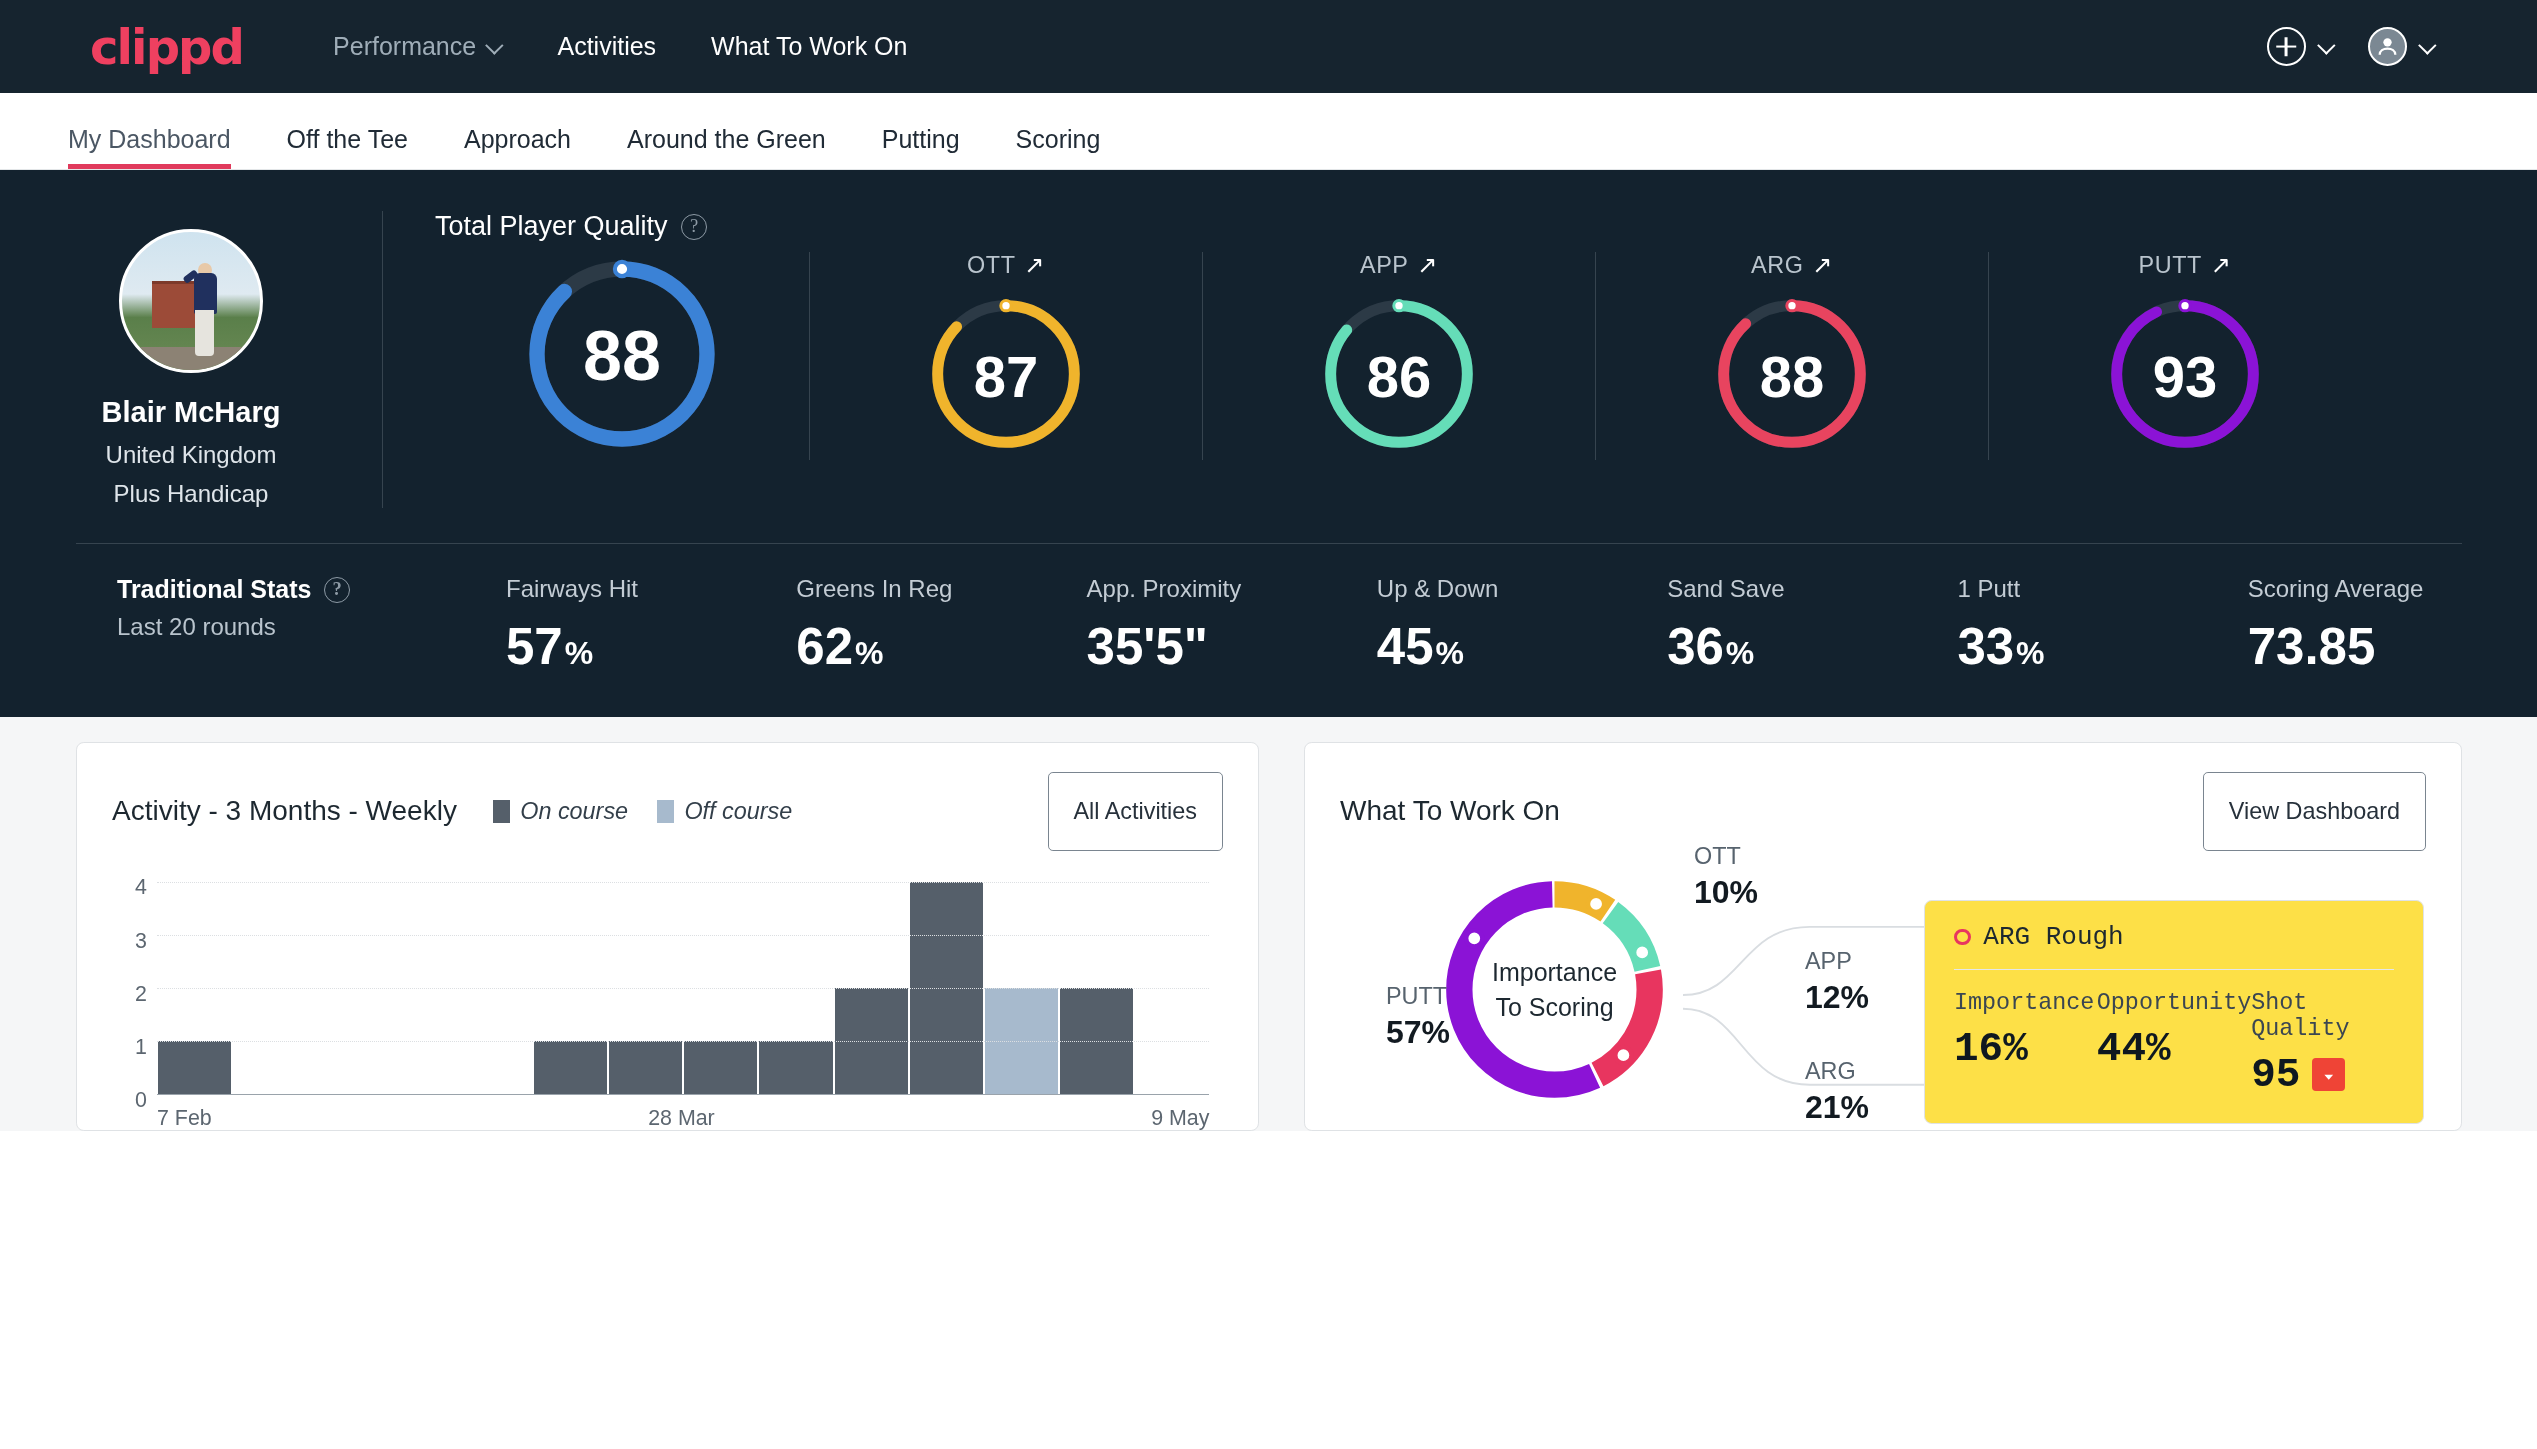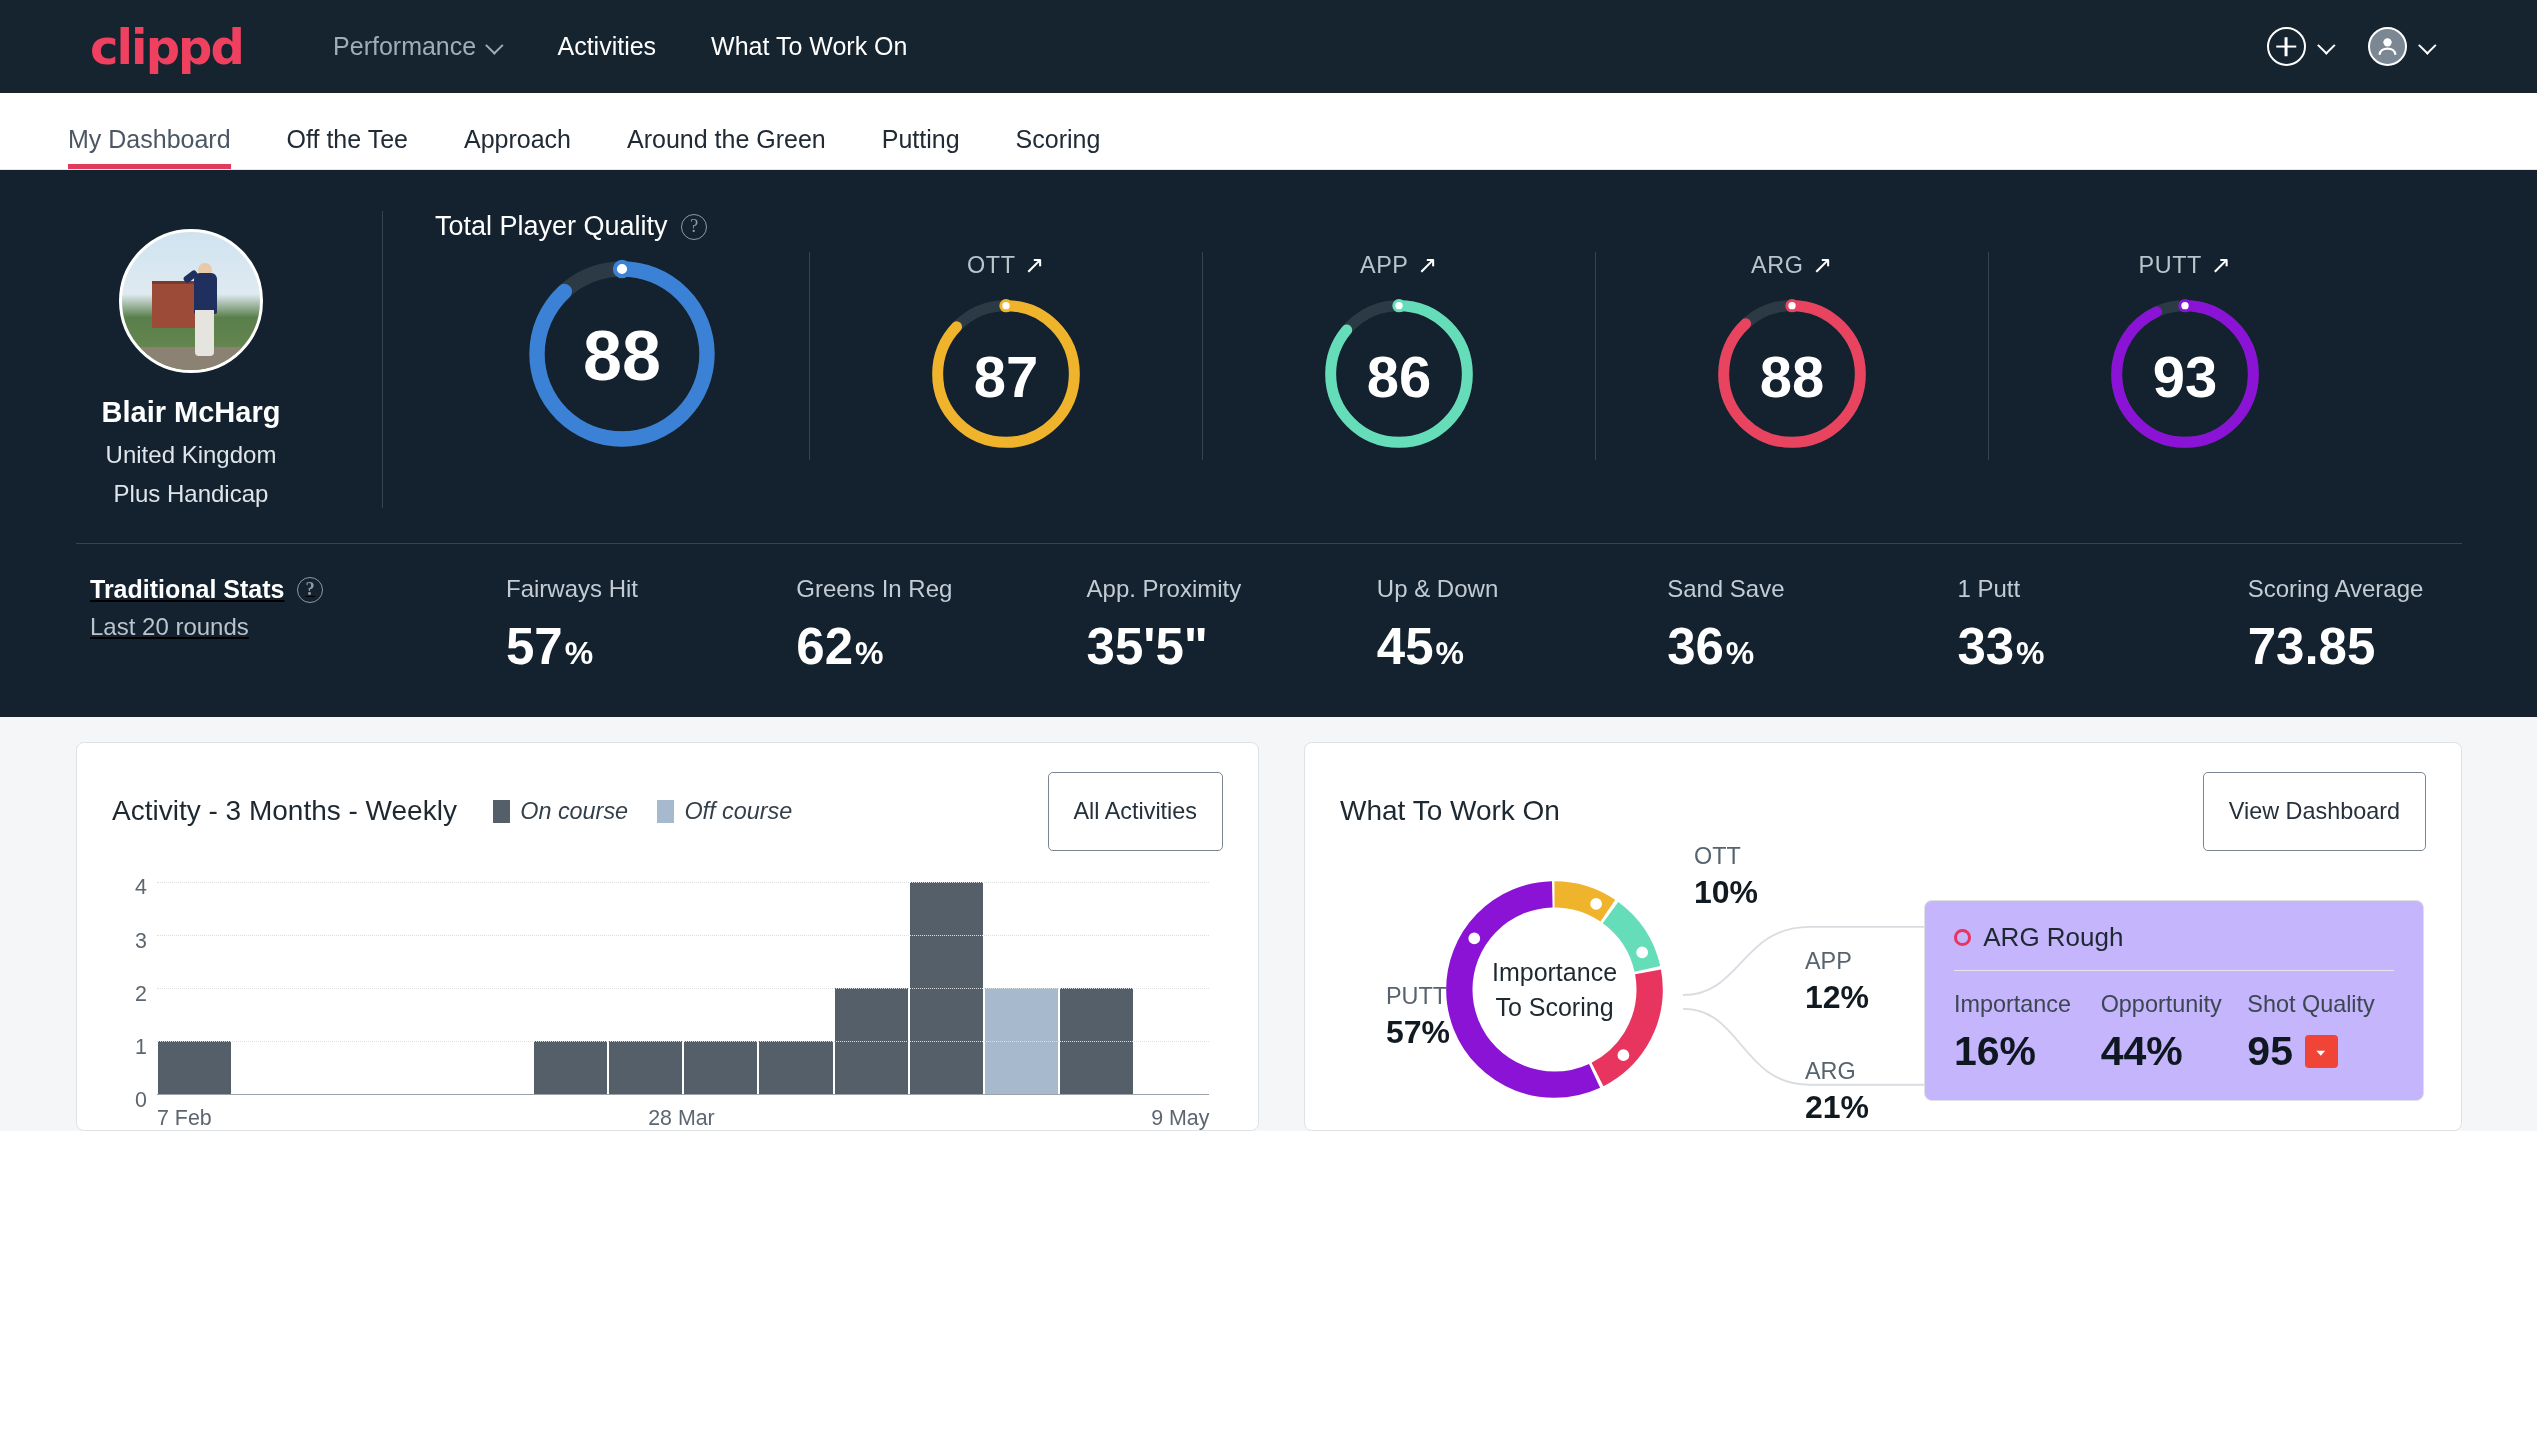--- a/index.html
+++ b/index.html
@@ -123,21 +123,21 @@
   .ring-wrap { position: relative; }
   .ring-num {
     position: absolute; inset: 0; display: flex; align-items: center;
     justify-content: center; color: #ffffff; font-weight: bold; text-align: right;
   }
   .ring-wrap.main .ring-num { font-size: 70px; }
   .ring-wrap.sub .ring-num { font-size: 58px; }
   .divider-row { height: 1px; background: #36444f; margin: 35px 76px 0 76px; }
   
   .trad { display: flex; align-items: flex-start; padding: 31px 0 0 0; }
-  .trad-head { width: 506px; flex: 0 0 506px; padding-left: 90px; text-decoration: underline; }
+  .trad-head { width: 506px; flex: 0 0 506px; padding-left: 117px; }
   .trad-t1 {
     color: #ffffff; font-size: 25px; font-weight: bold;
     display: flex; align-items: center; gap: 12.7px;
   }
   .trad-t2 { color: #b9c4cd; font-size: 24px; margin-top: 8.8px; }
   .stats { display: flex; flex: 1; }
   .stat { flex: 1; }
   .stat-l { color: #c3ccd4; font-size: 24px; margin-bottom: 13.6px; }
   .stat-v { color: #ffffff; font-size: 51px; font-weight: bold; display: flex; align-items: baseline; }
   .stat-u { font-size: 32px; font-weight: bold; margin-left: 1.9px; }
@@ -191,22 +191,23 @@
   }
   .dlabel { position: absolute; font-size: 0; }
   .dlabel .k { font-size: 23.4px; color: #57636e; display: block; }
   .dlabel .v { font-size: 32px; color: #121a21; font-weight: bold; display: block; margin-top: 3.9px; }
   .dlabel.ott { left: 261px; top: -25px; text-align: left; }
   .dlabel.app { left: 372px; top: 80px; text-align: left; }
   .dlabel.arg { left: 372px; top: 190px; text-align: left; }
   .dlabel.putt { left: -47px; top: 115px; text-align: left; }
   .detail {
     position: absolute; left: 584px; top: 39px; width: 500px;
-    border: 1px solid #dfe2e5; border-radius: 7.8px; background: #c4b5fd;
+    border: 1px solid #dfe2e5; border-radius: 7.8px; background: #fde047;
     padding: 21.4px 29px 25px 29px;
+    font-family: Liberation Mono, monospace;
   }
   .detail-head { display: flex; align-items: center; gap: 12.7px; font-size: 26px; color: #1d2830; }
   .ring-dot {
     width: 16.6px; height: 16.6px; border-radius: 50%;
     border: 3.9px solid #e8355f; display: inline-block;
   }
   .detail-sep { height: 1px; background: #e4e7ea; margin: 17.5px 0 19.5px 0; }
   .detail-cols { display: flex; }
   .dcol { flex: 1; }
   .dcol-l { font-size: 23.4px; color: #3b4651; margin-bottom: 9.7px; }

